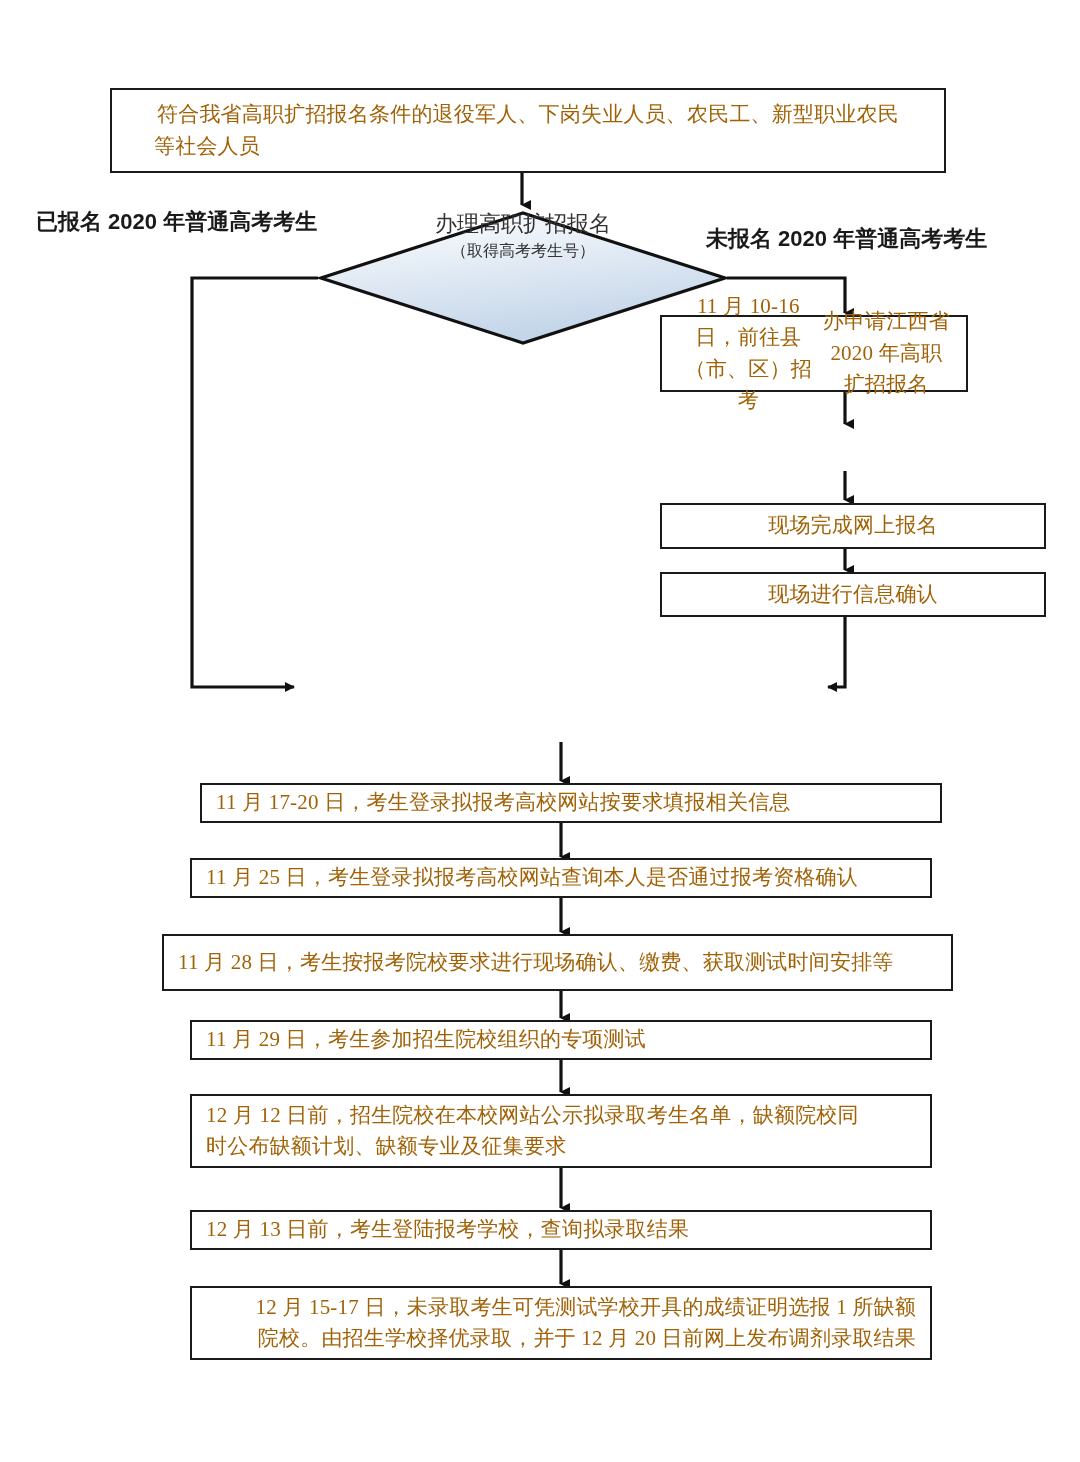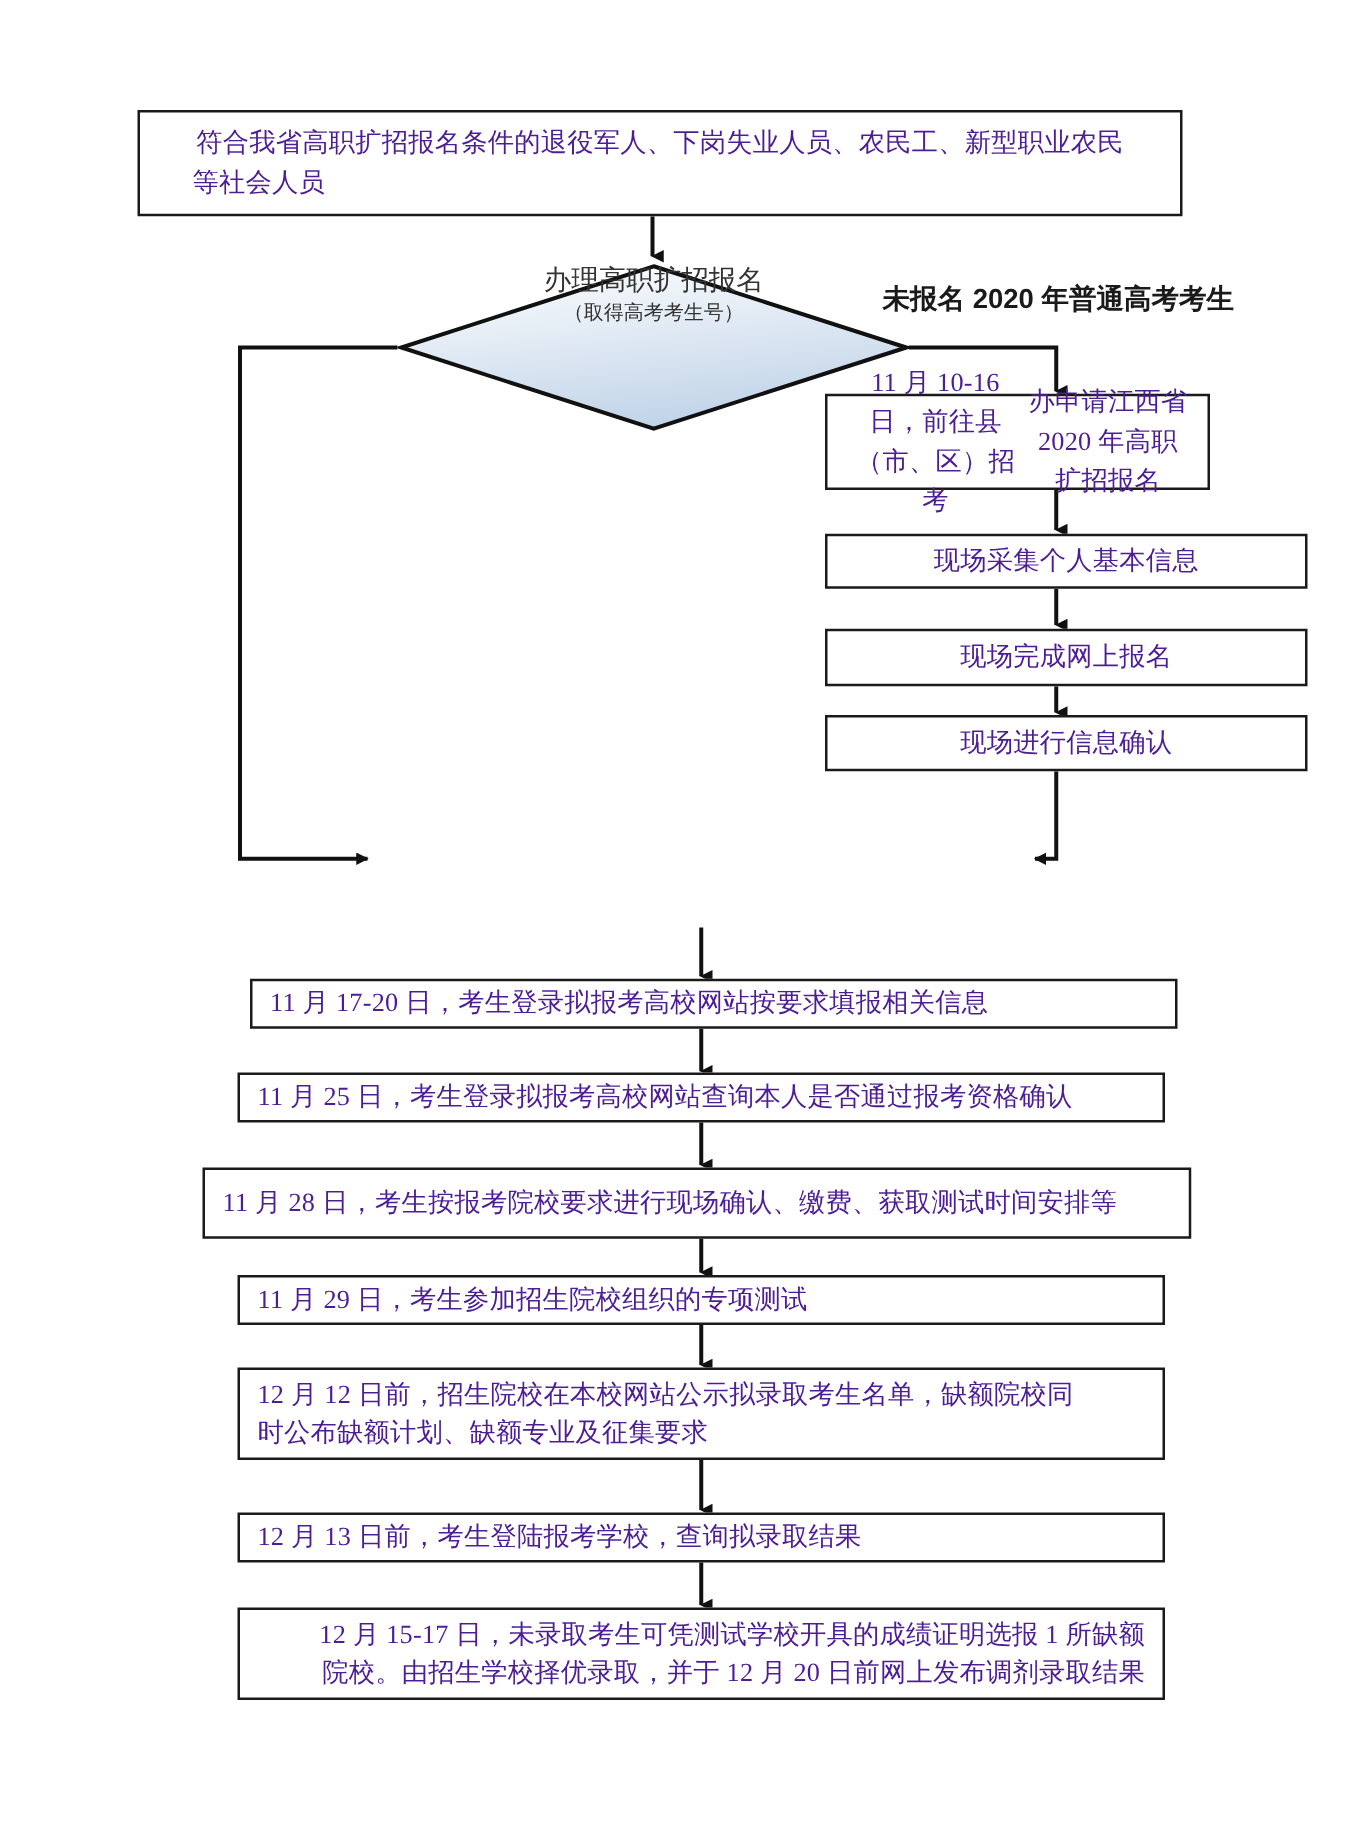--- a/index.html
+++ b/index.html
@@ -25,21 +25,21 @@
     height: 1462px;
     pointer-events: none;
   }
   .node {
     position: absolute;
     box-sizing: border-box;
     display: flex;
     align-items: center;
     justify-content: center;
     text-align: center;
-    color: #4c1d95;
+    color: #a16207;
   }
   .rect {
     border: 2px solid #1a1a1a;
     background: #ffffff;
     padding: 4px 14px;
     line-height: 1.5;
     font-size: 21px;
     letter-spacing: 0.2px;
   }
   .rect.wide-text {
@@ -137,38 +137,38 @@
       <path d="M561,1165 L561,1208" marker-end="url(#arrow-down)"></path>
       <path d="M561,1248 L561,1284" marker-end="url(#arrow-down)"></path>
     </g>
   </svg>
 
   <div class="node rect centered" style="left:110px; top:88px; width:836px; height:85px; flex-direction:column;">
     <div>符合我省高职扩招报名条件的退役军人、下岗失业人员、农民工、新型职业农民</div>
     <div style="align-self:flex-start; margin-left:28px;">等社会人员</div>
   </div>
 
+  <div class="branch-label" style="left:36px; top:207px;">已报名 2020 年普通高考考生</div>
   <div class="branch-label" style="left:706px; top:224px;">未报名 2020 年普通高考考生</div>
 
   <div class="diamond-wrap" style="left:318px; top:210px; width:410px; height:136px;">
     <svg width="410" height="136" viewBox="0 0 410 136">
       <polygon points="205,3 407,68 205,133 3,68" fill="url(#diamondGrad)" stroke="#111111" stroke-width="3.2"></polygon>
     </svg>
     <div class="diamond-label">
       <div class="d-main">办理高职扩招报名</div>
       <div class="d-sub">（取得高考考生号）</div>
     </div>
   </div>
 
   <div class="node rect centered" style="left:660px; top:315px; width:308px; height:77px; flex-direction:row;">
     <div>11 月 10-16 日，前往县（市、区）招考</div>
     <div>办申请江西省 2020 年高职扩招报名</div>
   </div>
 
-  <div class="node rect centered" style="left:660px; top:427px; width:386px; height:44px;">现场采集个人基本信息</div>
 
   <div class="node rect centered" style="left:660px; top:503px; width:386px; height:46px;">现场完成网上报名</div>
 
   <div class="node rect centered" style="left:660px; top:572px; width:386px; height:45px;">现场进行信息确认</div>
 
 
   <div class="node rect wide-text" style="left:200px; top:783px; width:742px; height:40px;">11 月 17-20 日，考生登录拟报考高校网站按要求填报相关信息</div>
 
   <div class="node rect wide-text" style="left:190px; top:858px; width:742px; height:40px;">11 月 25 日，考生登录拟报考高校网站查询本人是否通过报考资格确认</div>
 

